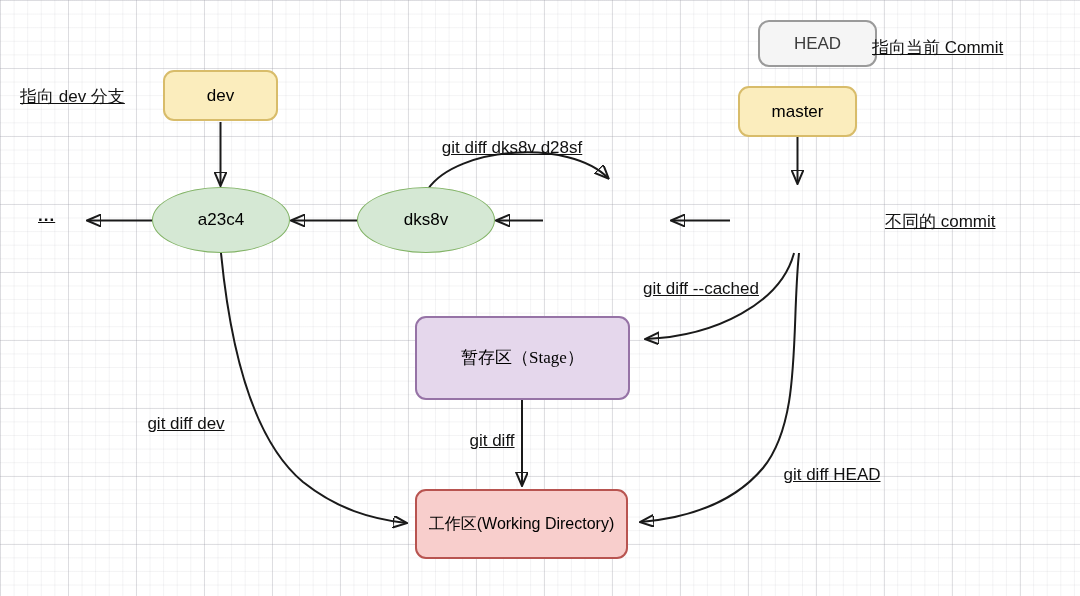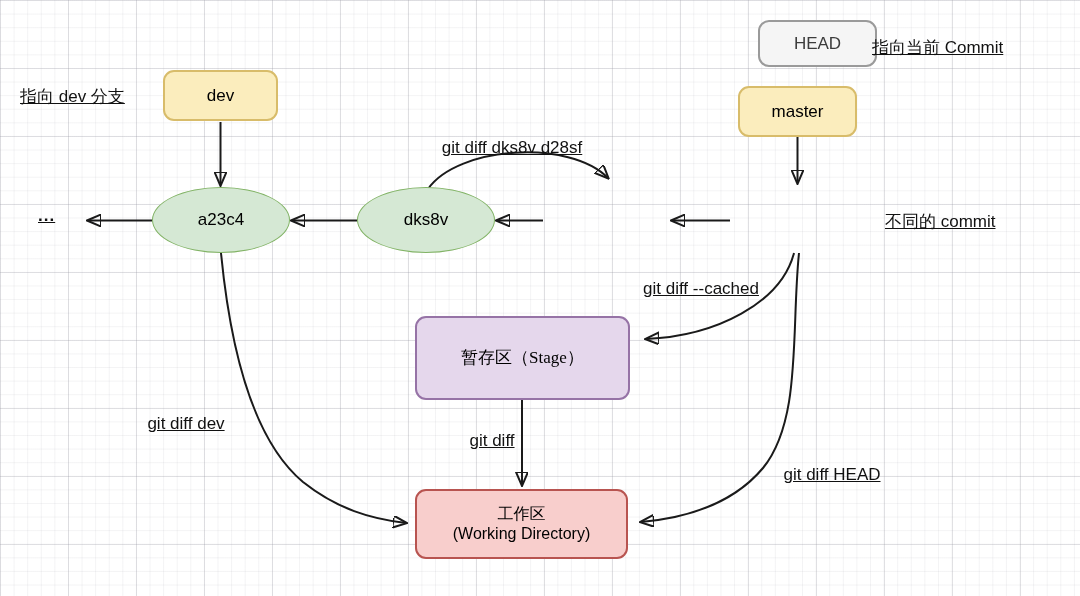--- a/index.html
+++ b/index.html
@@ -85,21 +85,21 @@
   <div class="node ellipse commit" style="left:152px;top:187px;width:138px;height:66px;">
     <span>a23c4</span>
   </div>
   <div class="node ellipse commit" style="left:357px;top:187px;width:138px;height:66px;">
     <span>dks8v</span>
   </div>
 
   <div class="node rect stage" style="left:415px;top:316px;width:215px;height:84px;font-family:Liberation Serif, serif;">
     <span>暂存区（Stage）</span>
   </div>
-  <div class="node rect workdir" style="left:415px;top:489px;width:213px;height:70px;flex-direction:column;font-size:16px;">
+  <div class="node rect workdir" style="left:415px;top:489px;width:213px;height:70px;flex-direction:row;font-size:16px;">
     <span>工作区</span>
     <span>(Working Directory)</span>
   </div>
 
   <div class="note" style="left:20px;top:85px;">指向 dev 分支</div>
   <div class="note" style="left:872px;top:36px;">指向当前 Commit</div>
   <div class="note" style="left:885px;top:210px;">不同的 commit</div>
   <div class="note" style="left:38px;top:206px;font-weight:bold;letter-spacing:1px;">...</div>
   <div class="note centered" style="left:512px;top:148px;">git diff dks8v d28sf</div>
   <div class="note centered" style="left:701px;top:289px;">git diff --cached</div>

